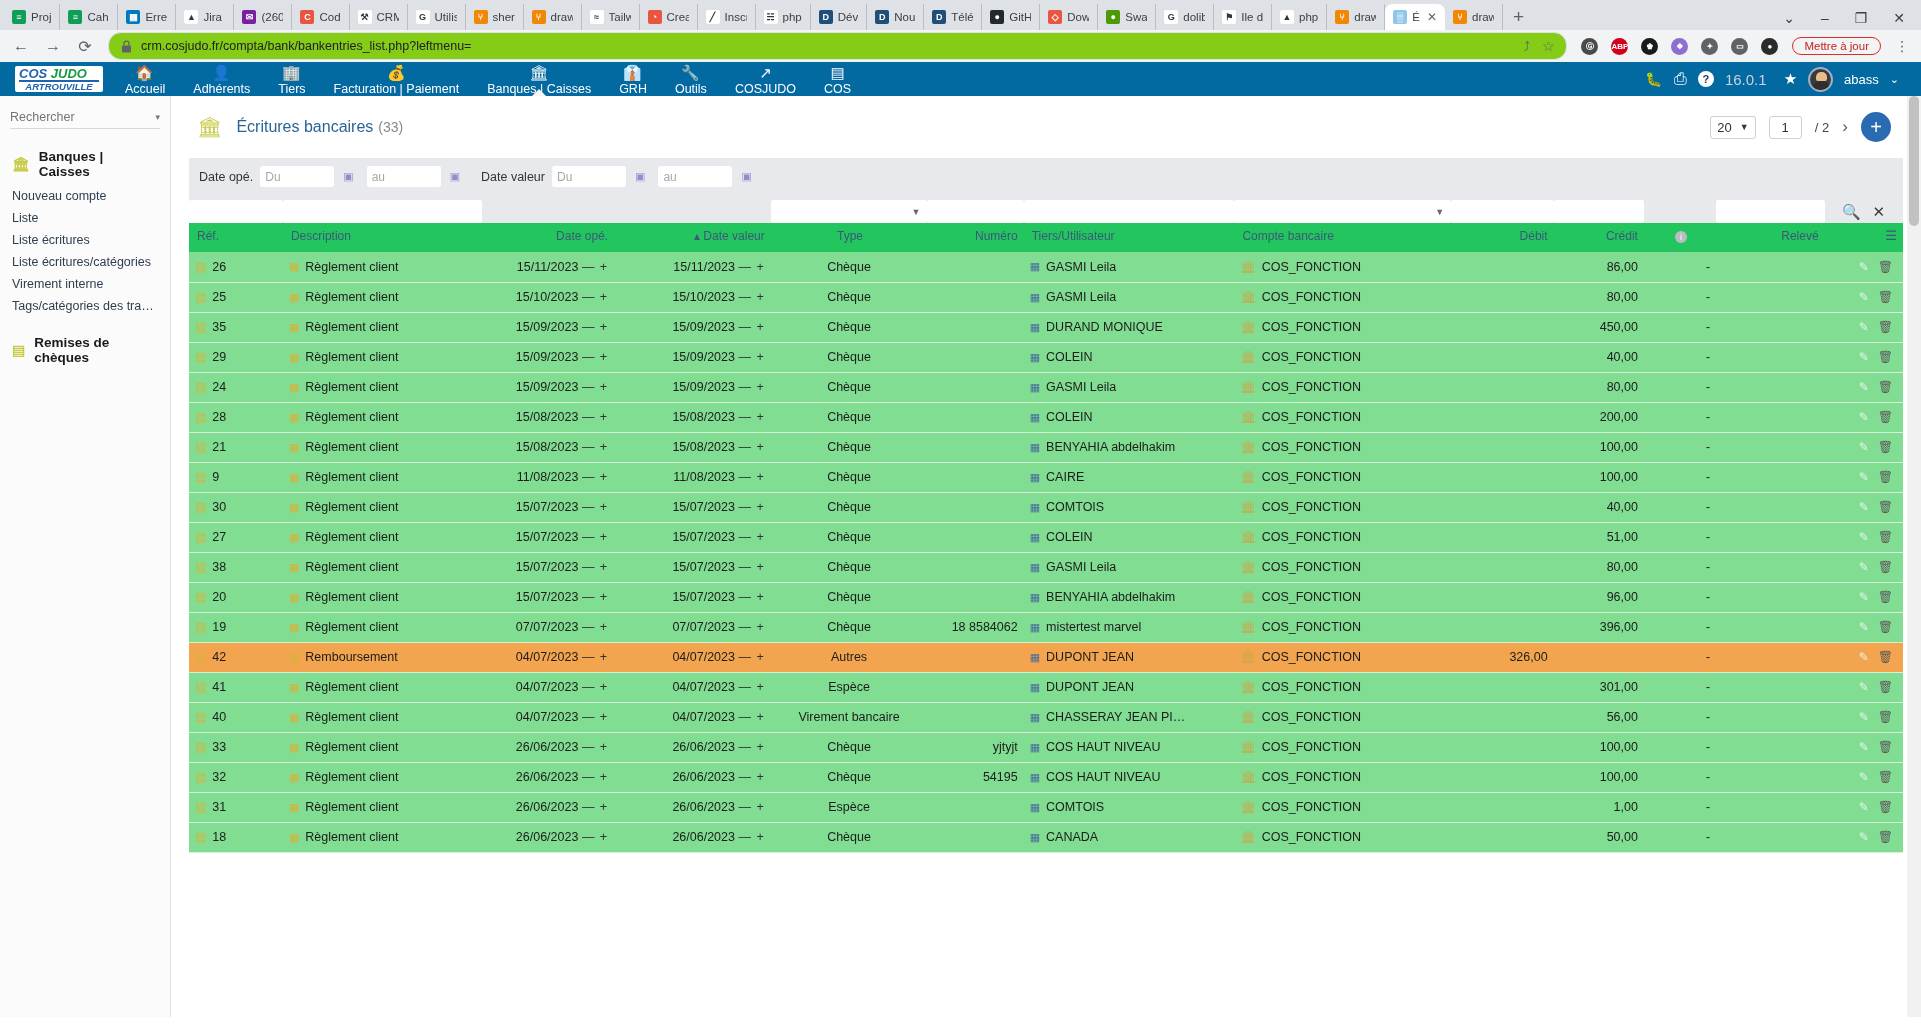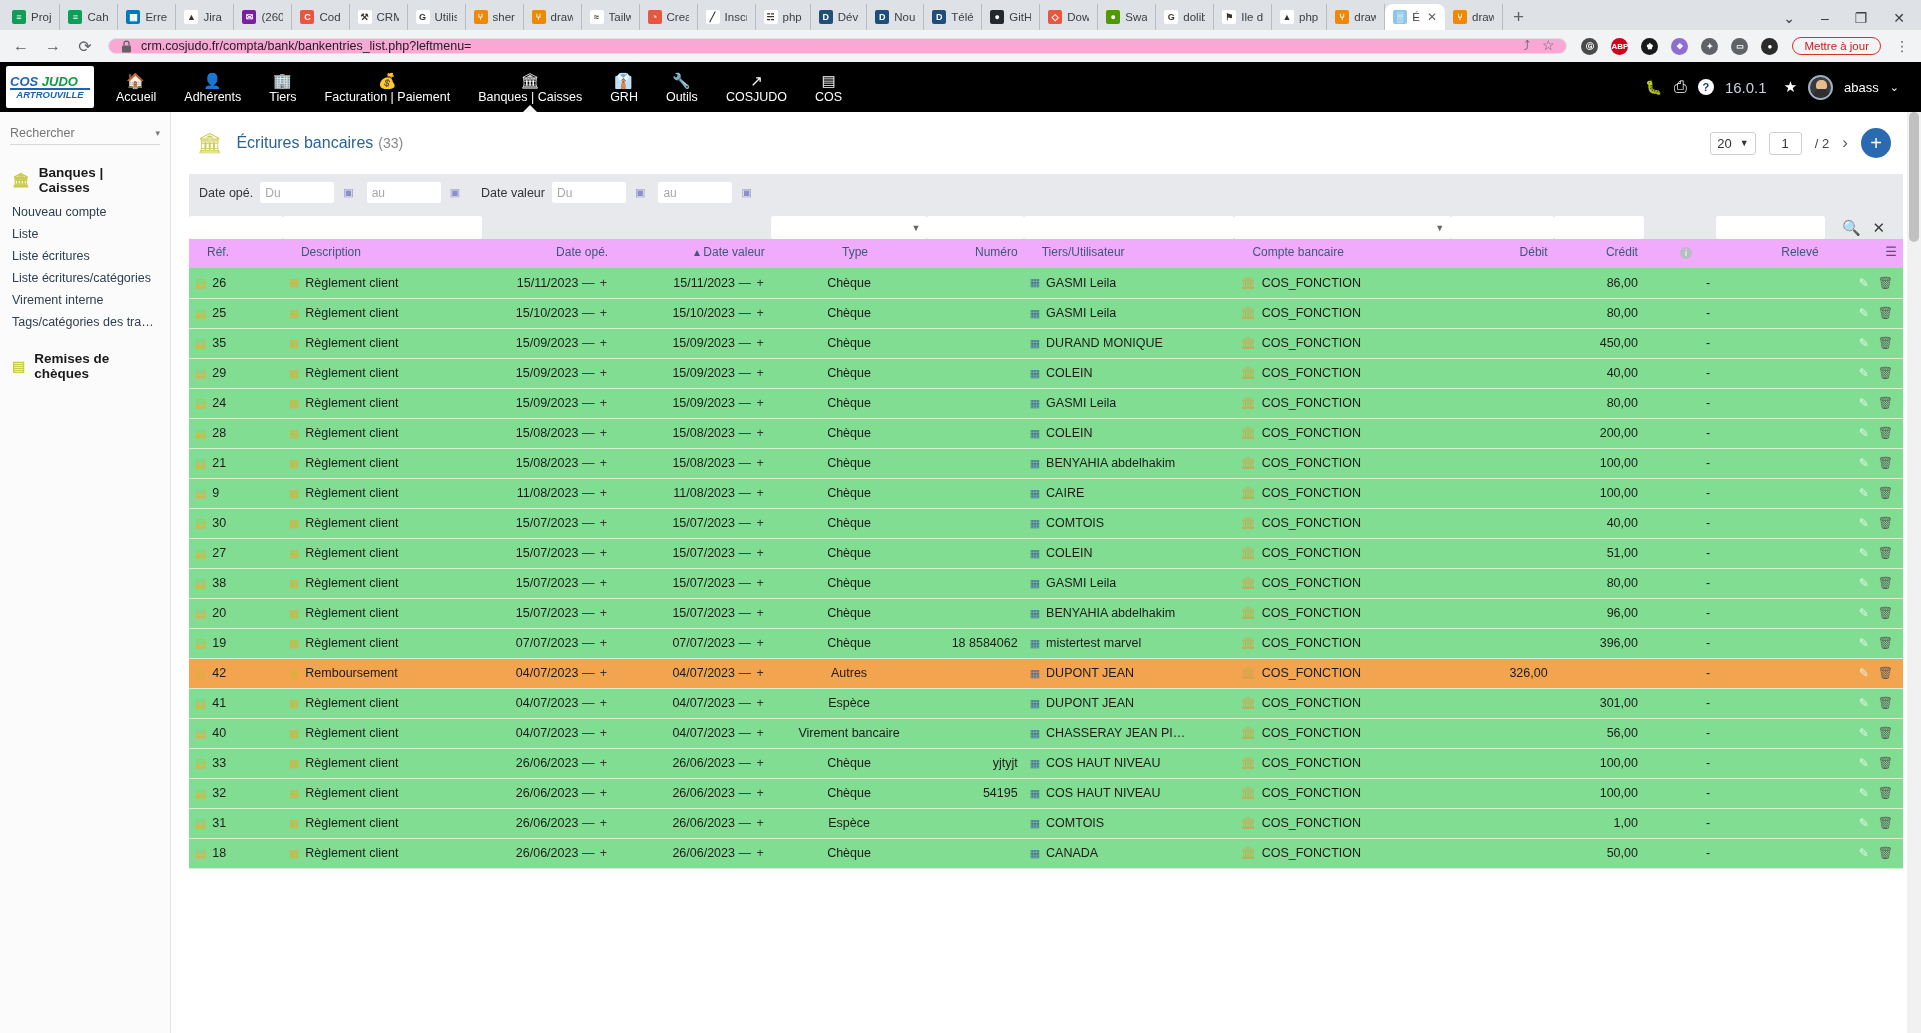--- a/index.html
+++ b/index.html
@@ -39,38 +39,38 @@
     margin-left: auto; display: flex; align-items: center; gap: 26px;
     padding: 0 16px 4px 10px; color: #3c4043; font-size: 14px;
   }
 
   .browser-toolbar {
     height: 32px; background: #f1f3f4;
     display: flex; align-items: center; gap: 14px; padding: 0 12px;
   }
   .navbtn { font-size: 16px; color: #5f6368; width: 18px; text-align: center; }
   .omnibox {
-    flex: 1; height: 16px; background: #f9a8d4; border-radius: 13px;
-    display: flex; align-items: flex-end; gap: 9px; padding: 0 12px;
+    flex: 1; height: 28px; background: #84cc16; border-radius: 13px;
+    display: flex; align-items: center; gap: 9px; padding: 0 12px;
     font-size: 12.5px; color: #202124; border: 1px solid #dfe1e5;
   }
   .omni-actions { margin-left: auto; display: flex; align-items: center; gap: 12px; color: #5f6368; font-size: 12px;}
   .ext-icons { display: flex; align-items: center; gap: 13px; }
   .ext-icon { width: 17px; height: 17px; border-radius: 50%; display: inline-block;
     font-size: 8px; line-height: 17px; text-align: center; color: #fff; font-weight: bold; }
   .update-pill {
     border: 1px solid #d93025; color: #c5221f; border-radius: 12px;
     padding: 2px 11px; font-size: 11.5px; white-space: nowrap;
   }
   .kebab { color: #5f6368; font-size: 14px; letter-spacing: 0; }
 
   
   .app-nav {
-    height: 50px; background: #000000; display: flex; align-items: stretch;
-    color: #fff; position: relative;
+    height: 34px; background: #0369a1; display: flex; align-items: stretch;
+    color: #fff; position: relative; padding-left: 9px;
   }
   .brand {
     width: 88px; margin: 4px 8px 4px 6px; background: #fff; border-radius: 2px;
     display: flex; flex-direction: column; justify-content: center;
     padding: 2px 4px; line-height: 1;
   }
   .brand .b1 { font-size: 13px; font-weight: bold; font-style: italic; color: #1f62b0; }
   .brand .b1 em { color: #149a45; font-style: italic; }
   .brand .b2 { font-size: 9.5px; font-weight: bold; font-style: italic; color: #1f62b0; border-top: 2px solid #1f62b0; text-align: center; }
   .navitem {
@@ -154,22 +154,22 @@
   
   table.grid { width: 100%; border-collapse: collapse; table-layout: fixed; }
   table.grid td, table.grid th { padding: 0; }
   .fcell { background: #e8e9ec; padding: 3px 3px 6px 3px; }
   .finput { background: #fff; border: 1px solid #fff; border-radius: 2px; height: 23px; width: 100%; }
   .fselect { background: #fff; border: 1px solid #fff; border-radius: 2px; height: 23px; width: 100%;
     display: flex; align-items: center; justify-content: flex-end; padding-right: 6px; font-size: 9px; color: #666; }
   .search-cell { background: #e8e9ec; text-align: center; color: #3c3c3c; font-size: 15px; white-space: nowrap; }
 
   thead.hdr th {
-    background: #f0abfc; font-weight: normal; font-size: 12px; color: #3b5a78;
-    padding: 5px 6px 9px 18px; text-align: left; vertical-align: bottom;
+    background: #22c55e; font-weight: normal; font-size: 12px; color: #3b5a78;
+    padding: 5px 6px 9px 8px; text-align: left; vertical-align: bottom;
   }
   thead.hdr th.r { text-align: right; }
   thead.hdr th.c { text-align: center; }
 
   tbody tr.datarow td {
     font-size: 12.5px; color: #1c1c1c; padding: 7px 6px; height: 30px;
     border-bottom: 1px solid #d6f0d6; white-space: nowrap; overflow: hidden; text-overflow: ellipsis;
   }
   tr.green td { background: #81dd92; }
   tr.orange td { background: #f0a košt; }

